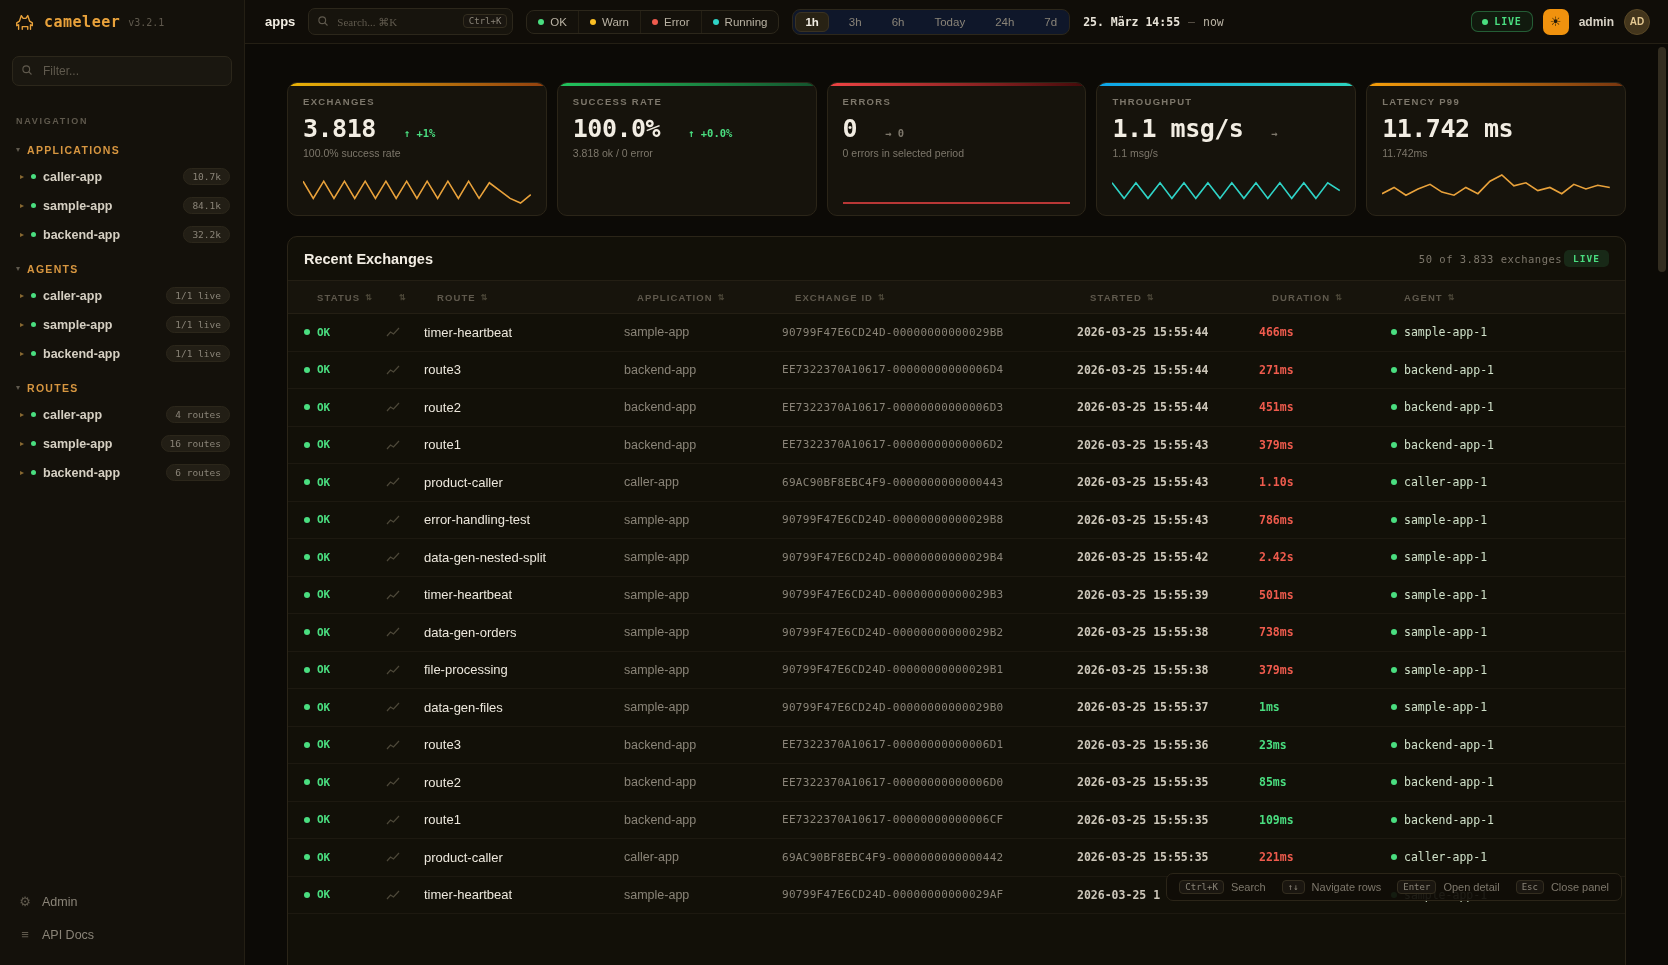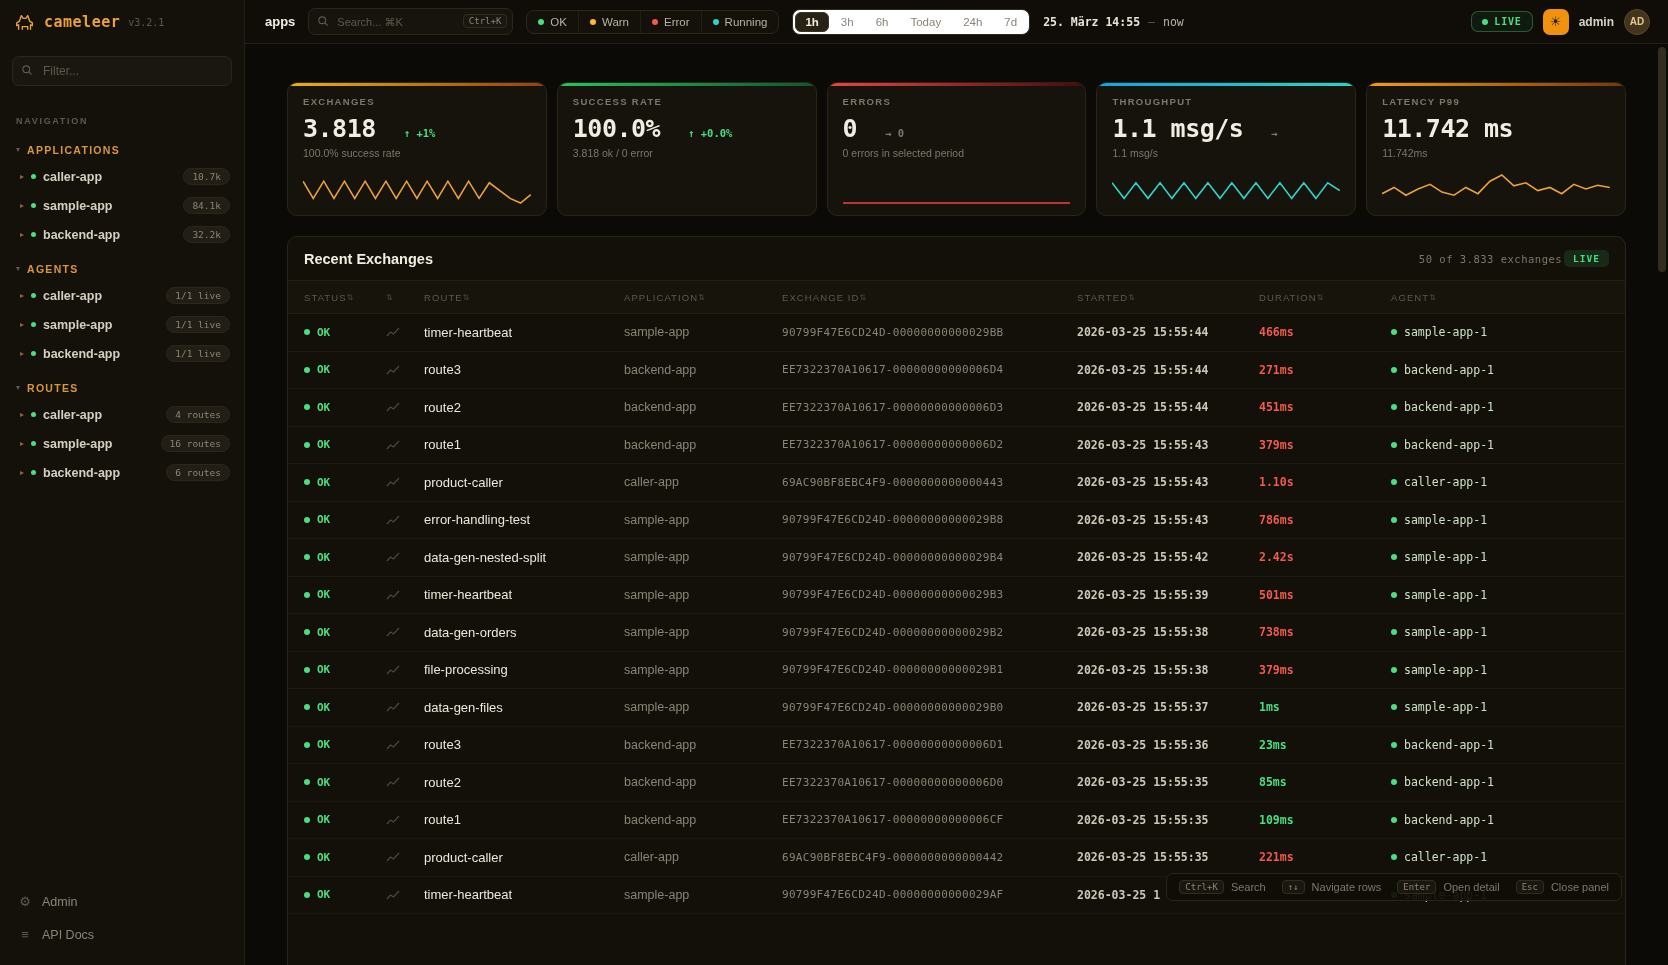--- a/index.html
+++ b/index.html
@@ -35,30 +35,30 @@
   .footer-item{display:flex;align-items:center;gap:10px;padding:9px 18px;color:#8a8478;font-size:12.5px;cursor:pointer;}
   .f-icon{font-size:13px;color:var(--dimmer);width:14px;text-align:center;}
 
   
   .content{flex:1;display:flex;flex-direction:column;position:relative;overflow:hidden;}
 
   
   .topbar{height:44px;flex:none;background:#100d08;border-bottom:1px solid var(--border2);display:flex;align-items:center;gap:13px;padding:0 18px 0 20px;}
   .apps-label{font-size:13px;font-weight:bold;color:var(--txt);}
   .search-wrap{position:relative;width:205px;}
-  .search-input{width:100%;height:27px;background:#17140d;border:1px solid #2c271b;border-radius:7px;color:#d8d2c6;font-size:11px;padding:0 54px 0 28px;outline:none;font-family:Liberation Sans, sans-serif;}
+  .search-input{width:100%;height:27px;background:#17140d;border:1px solid #2c271b;border-radius:7px;color:#d8d2c6;font-size:11px;padding:0 54px 0 28px;outline:none;font-family:Liberation Serif, serif;}
   .search-input::placeholder{color:var(--dimmer);}
   .s-icon{position:absolute;left:9px;top:7px;color:var(--dimmer);line-height:0;}
   .kbd{font-family:var(--mono);font-size:9px;color:#8a8478;border:1px solid #332d1f;background:#1a1610;border-radius:4px;padding:1px 5px;white-space:nowrap;}
   .search-kbd{position:absolute;right:6px;top:6px;}
   .chips{display:flex;border:1px solid #2c271b;border-radius:8px;overflow:hidden;background:#14110b;}
   .chip{display:flex;align-items:center;gap:6px;padding:5px 11px;font-size:11.5px;color:#b9b2a3;border:0;border-right:1px solid var(--border2);background:transparent;cursor:pointer;font-family:var(--sans);}
   .chip:last-child{border-right:0;}
   .chip-dot{width:6px;height:6px;border-radius:50%;}
-  .ranges{display:flex;align-items:center;border:1px solid #2c271b;border-radius:8px;padding:2px;gap:2px;background:#ffffff;}
+  .ranges{display:flex;align-items:center;border:1px solid #2c271b;border-radius:8px;padding:2px;gap:10px;background:#0f172a;}
   .range-btn{border:1px solid transparent;background:transparent;color:#8a8478;font-size:11.5px;padding:3px 9px;border-radius:6px;cursor:pointer;font-family:var(--sans);}
   .range-btn.active{background:#282214;border-color:#3a3222;color:var(--txt);font-weight:bold;}
   .date-group{display:flex;align-items:center;gap:8px;font-family:var(--mono);font-size:11.5px;font-weight:bold;color:#e8e3d8;white-space:nowrap;}
   .date-sep{color:var(--dimmer);font-weight:normal;}
   .date-now{color:#b9b2a3;font-weight:normal;}
   .topbar-right{margin-left:auto;display:flex;align-items:center;gap:10px;}
   .live-badge{display:flex;align-items:center;gap:6px;background:rgba(34,197,94,.08);border:1px solid rgba(74,222,128,.35);border-radius:7px;padding:4px 10px;font-family:var(--mono);font-size:10px;font-weight:bold;color:var(--green);letter-spacing:.8px;cursor:pointer;}
   .live-dot{width:6px;height:6px;border-radius:50%;background:var(--green);}
   .theme-btn{width:26px;height:26px;border-radius:7px;background:#f0920e;color:#241a08;border:0;font-size:13px;display:grid;place-items:center;cursor:pointer;}
   .user-name{font-size:12px;color:#d8d2c6;font-weight:600;}
@@ -78,21 +78,21 @@
 
   
   .table-panel{margin-top:20px;background:var(--panel2);border:1px solid var(--border);border-radius:10px 10px 0 0;height:760px;overflow:hidden;}
   .panel-head{display:flex;align-items:center;padding:13px 16px;}
   .panel-title{font-size:14.5px;font-weight:bold;color:var(--txt);}
   .panel-right{margin-left:auto;display:flex;align-items:center;gap:2px;}
   .summary{font-family:var(--mono);font-size:10.5px;color:var(--dim);letter-spacing:.5px;}
   .table-live{font-family:var(--mono);font-size:9.5px;font-weight:bold;color:var(--green);background:rgba(74,222,128,.12);border-radius:5px;padding:3px 9px;letter-spacing:1px;}
   .thead,.tr{display:grid;grid-template-columns:82px 38px 200px 158px 295px 182px 132px 1fr;padding:0 16px;align-items:center;}
   .thead{height:34px;background:#17140c;border-top:1px solid var(--border2);border-bottom:1px solid var(--border2);}
-  .th{display:flex;align-items:center;font-size:9.5px;font-weight:normal;letter-spacing:1.1px;color:var(--dimmer);cursor:pointer;}
+  .th{display:flex;align-items:center;gap:5px;font-size:9.5px;font-weight:bold;letter-spacing:1.1px;color:var(--dimmer);cursor:pointer;margin-left:13px;}
   .sort{font-size:8px;color:#4d4839;}
   .tr{height:37.5px;border-bottom:1px solid #1d1910;cursor:pointer;}
   .td-status{display:flex;align-items:center;gap:7px;}
   .dot-g{width:6px;height:6px;border-radius:50%;background:var(--green);flex:none;}
   .ok-label{font-family:var(--mono);font-size:11px;font-weight:bold;color:var(--green);}
   .td-trend{line-height:0;}
   .td-route{font-size:13px;font-weight:400;color:#ece7dc;}
   .td-app{font-size:12.5px;color:#8a8478;}
   .td-id{font-family:var(--mono);font-size:11px;color:#8a8478;letter-spacing:.3px;}
   .td-started{font-family:var(--mono);font-size:11.5px;font-weight:bold;color:#cdc7ba;}

